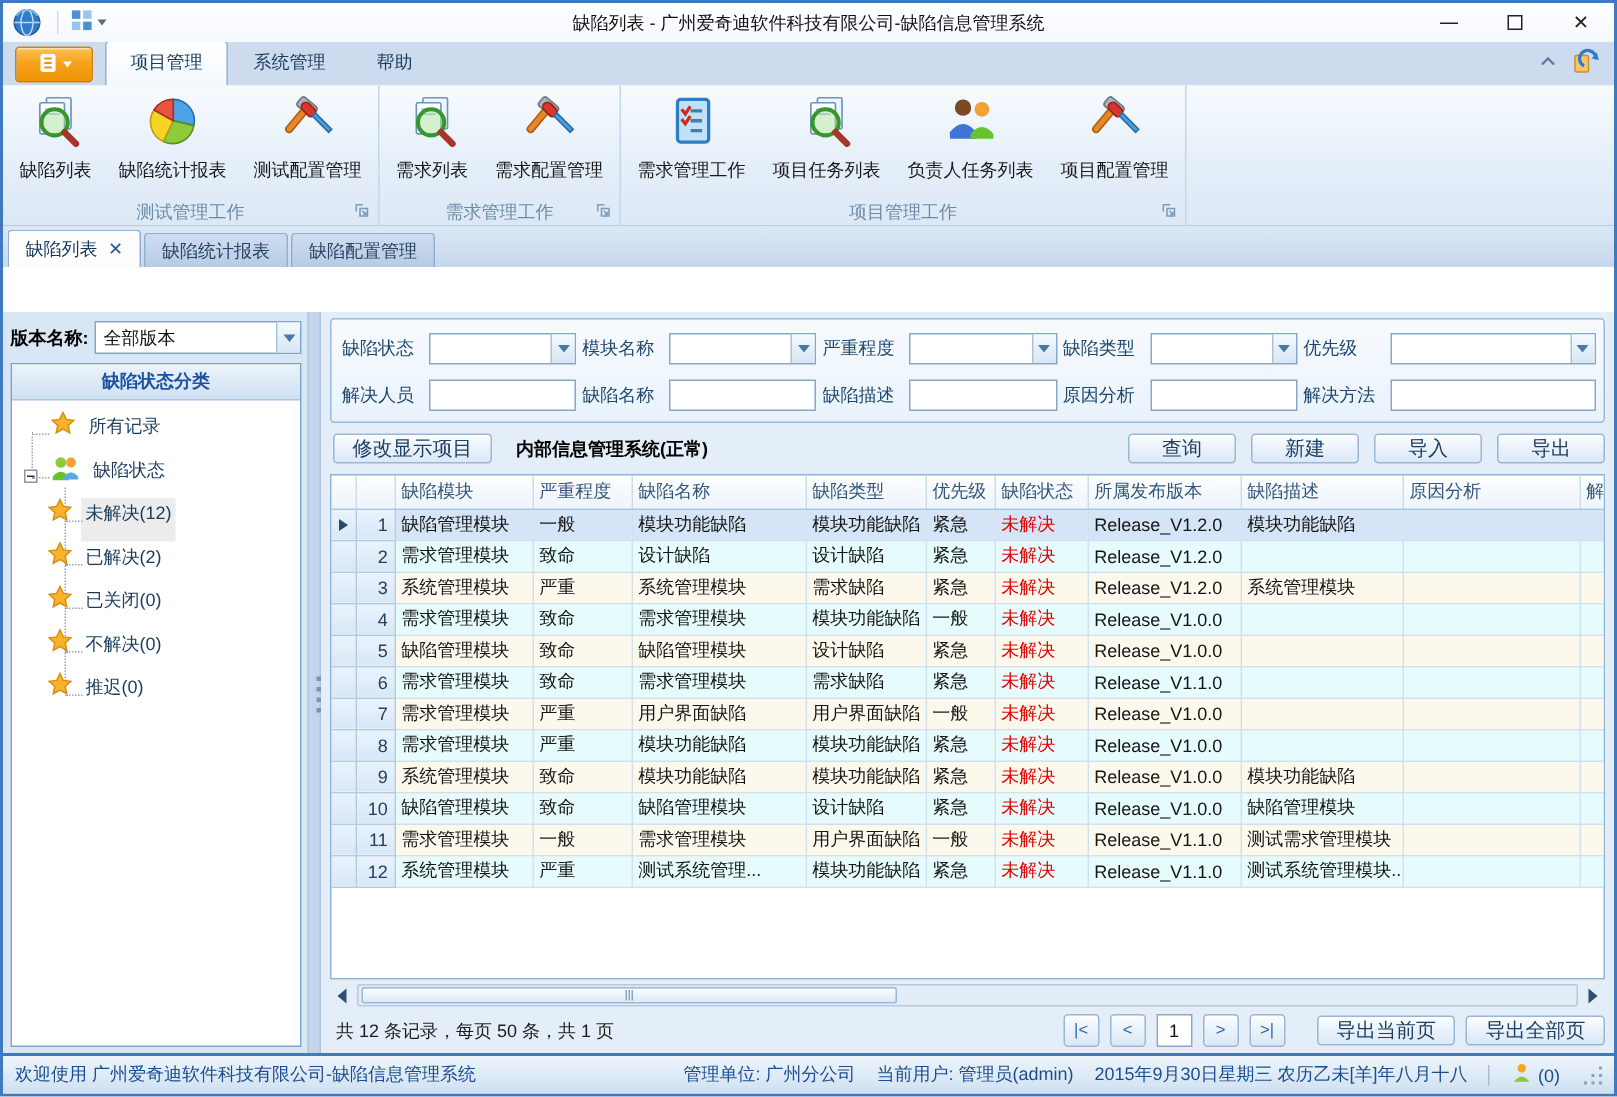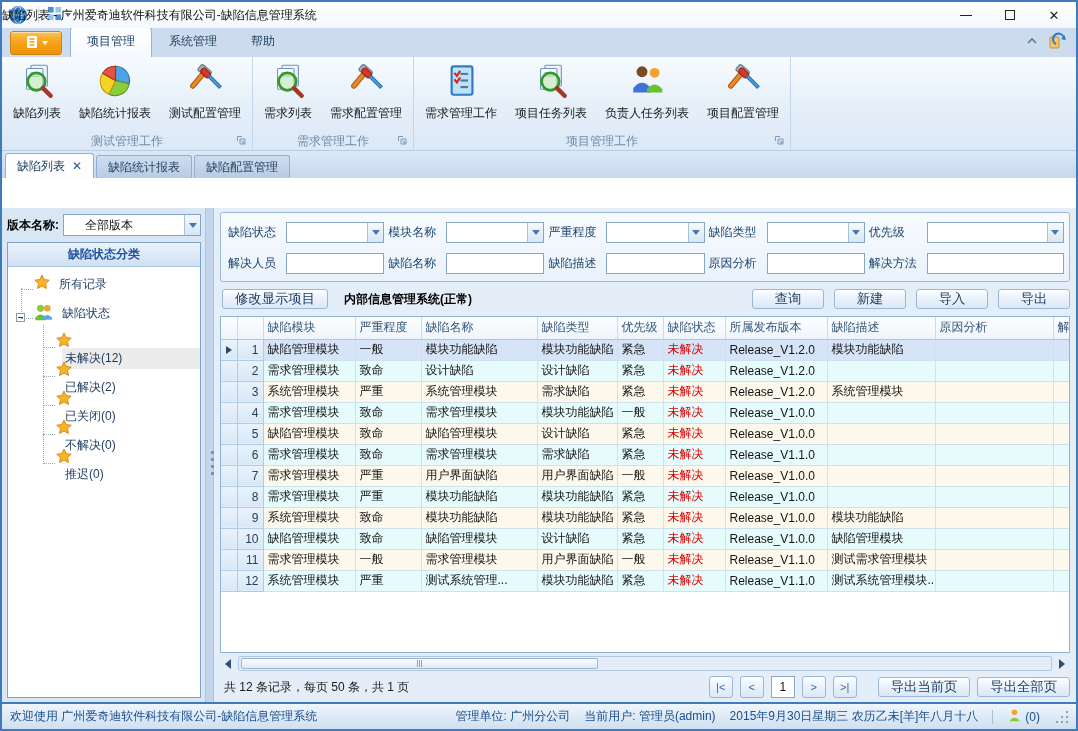--- a/index.html
+++ b/index.html
@@ -12,21 +12,21 @@
 
   
   .titlebar{height:26px;background:linear-gradient(#ffffff,#f4f8fc);display:flex;align-items:center;
             position:relative;flex-shrink:0;}
   .titlebar .appicon{width:20px;height:20px;margin:0 6px;}
   .titlebar .vsep{width:1px;height:16px;background:#d4dde6;margin:0 4px;}
   .qat-btn{display:flex;align-items:center;gap:3px;padding:2px 4px;border-radius:2px;}
   .qat-btn svg{width:15px;height:15px;}
   .qat-caret{width:0;height:0;border-left:3px solid transparent;border-right:3px solid transparent;
              border-top:4px solid #5a6a7a;}
-  .win-title{position:absolute;left:0;right:0;color:#111;pointer-events:none;}
+  .win-title{position:absolute;left:0;right:0;text-align:center;color:#111;pointer-events:none;}
   .win-btns{margin-left:auto;display:flex;height:100%;}
   .win-btn{width:44px;height:100%;display:flex;align-items:center;justify-content:center;
            color:#222;font-size:13px;}
   .win-btn.min span{display:block;width:12px;height:0;border-top:1px solid #222;}
   .win-btn.max span{display:block;width:10px;height:10px;border:1px solid #222;}
 
   
   .ribbon-tabs{height:29px;background:#ccdcee;display:flex;align-items:flex-end;flex-shrink:0;}
   .app-btn{width:52px;height:24px;margin:0 8px 2px 8px;border-radius:3px;border:1px solid #c8831c;
            background:linear-gradient(#fcc254,#f6a31c 45%,#ef9302);display:flex;align-items:center;
@@ -63,35 +63,35 @@
   .dtab.active{background:#fdfdfe;height:25px;color:#15375c;}
   .dtab-close{color:#2e5a86;font-weight:bold;font-size:12px;line-height:1;}
 
   
   .content{flex:1;display:flex;min-height:0;background:#dfeaf6;margin-top:30px;}
 
   
   .sidebar{width:203px;background:#d9e7f5;padding:5px 4px 4px 5px;display:flex;flex-direction:column;flex-shrink:0;}
   .version-row{display:flex;align-items:center;height:24px;margin-bottom:5px;}
   .version-label{font-weight:bold;color:#000;margin-right:4px;white-space:nowrap;}
-  .combo{flex:1;height:22px;background:#fff;border:1px solid #7fa5cc;display:flex;align-items:center;padding-left:16px;}
+  .combo{flex:1;height:22px;background:#fff;border:1px solid #7fa5cc;display:flex;align-items:center;}
   .combo .val{padding:0 5px;color:#111;flex:1;overflow:hidden;white-space:nowrap;}
   .dd{width:16px;height:100%;border-left:1px solid #a9c2da;display:flex;align-items:center;
       justify-content:center;background:linear-gradient(#f4f9fd,#d8e6f4);}
   .dd i{width:0;height:0;border-left:4px solid transparent;border-right:4px solid transparent;
         border-top:5px solid #4a76a8;}
   .tree-panel{flex:1;border:1px solid #7da3cc;background:#fff;display:flex;flex-direction:column;min-height:0;}
   .tree-header{height:24px;line-height:23px;text-align:center;font-weight:bold;color:#1d52a0;
                background:linear-gradient(#ecf3fb,#cfe0f2);border-bottom:1px solid #aac6e1;}
   .tree-body{flex:1;position:relative;padding-top:7px;overflow:hidden;}
   .tree-row{height:29px;display:flex;position:relative;color:#1b3a5c;}
   .tree-row .ticon{flex-shrink:0;}
   .tree-row .ticon svg{display:block;}
   .tree-row.root{padding-left:26px;}
-  .tree-row.child{padding-left:48px;flex-direction:column;}
+  .tree-row.child{padding-left:24px;}
   .tree-label{margin-left:6px;white-space:nowrap;padding:2px 3px;}
   .tree-row.selected .tree-label{background:#ececec;}
   .hstub{position:absolute;top:50%;border-top:1px dotted #9aa4ae;width:12px;}
   .tree-row.root .hstub{left:13px;}
   .tree-row.child .hstub{left:35px;}
   .vline{position:absolute;border-left:1px dotted #9aa4ae;}
   .expander{position:absolute;left:8px;top:50%;margin-top:-5px;width:9px;height:9px;background:#fff;
             border:1px solid #8b98a5;display:flex;align-items:center;justify-content:center;}
   .expander i{display:block;width:5px;border-top:1px solid #333;}
 

